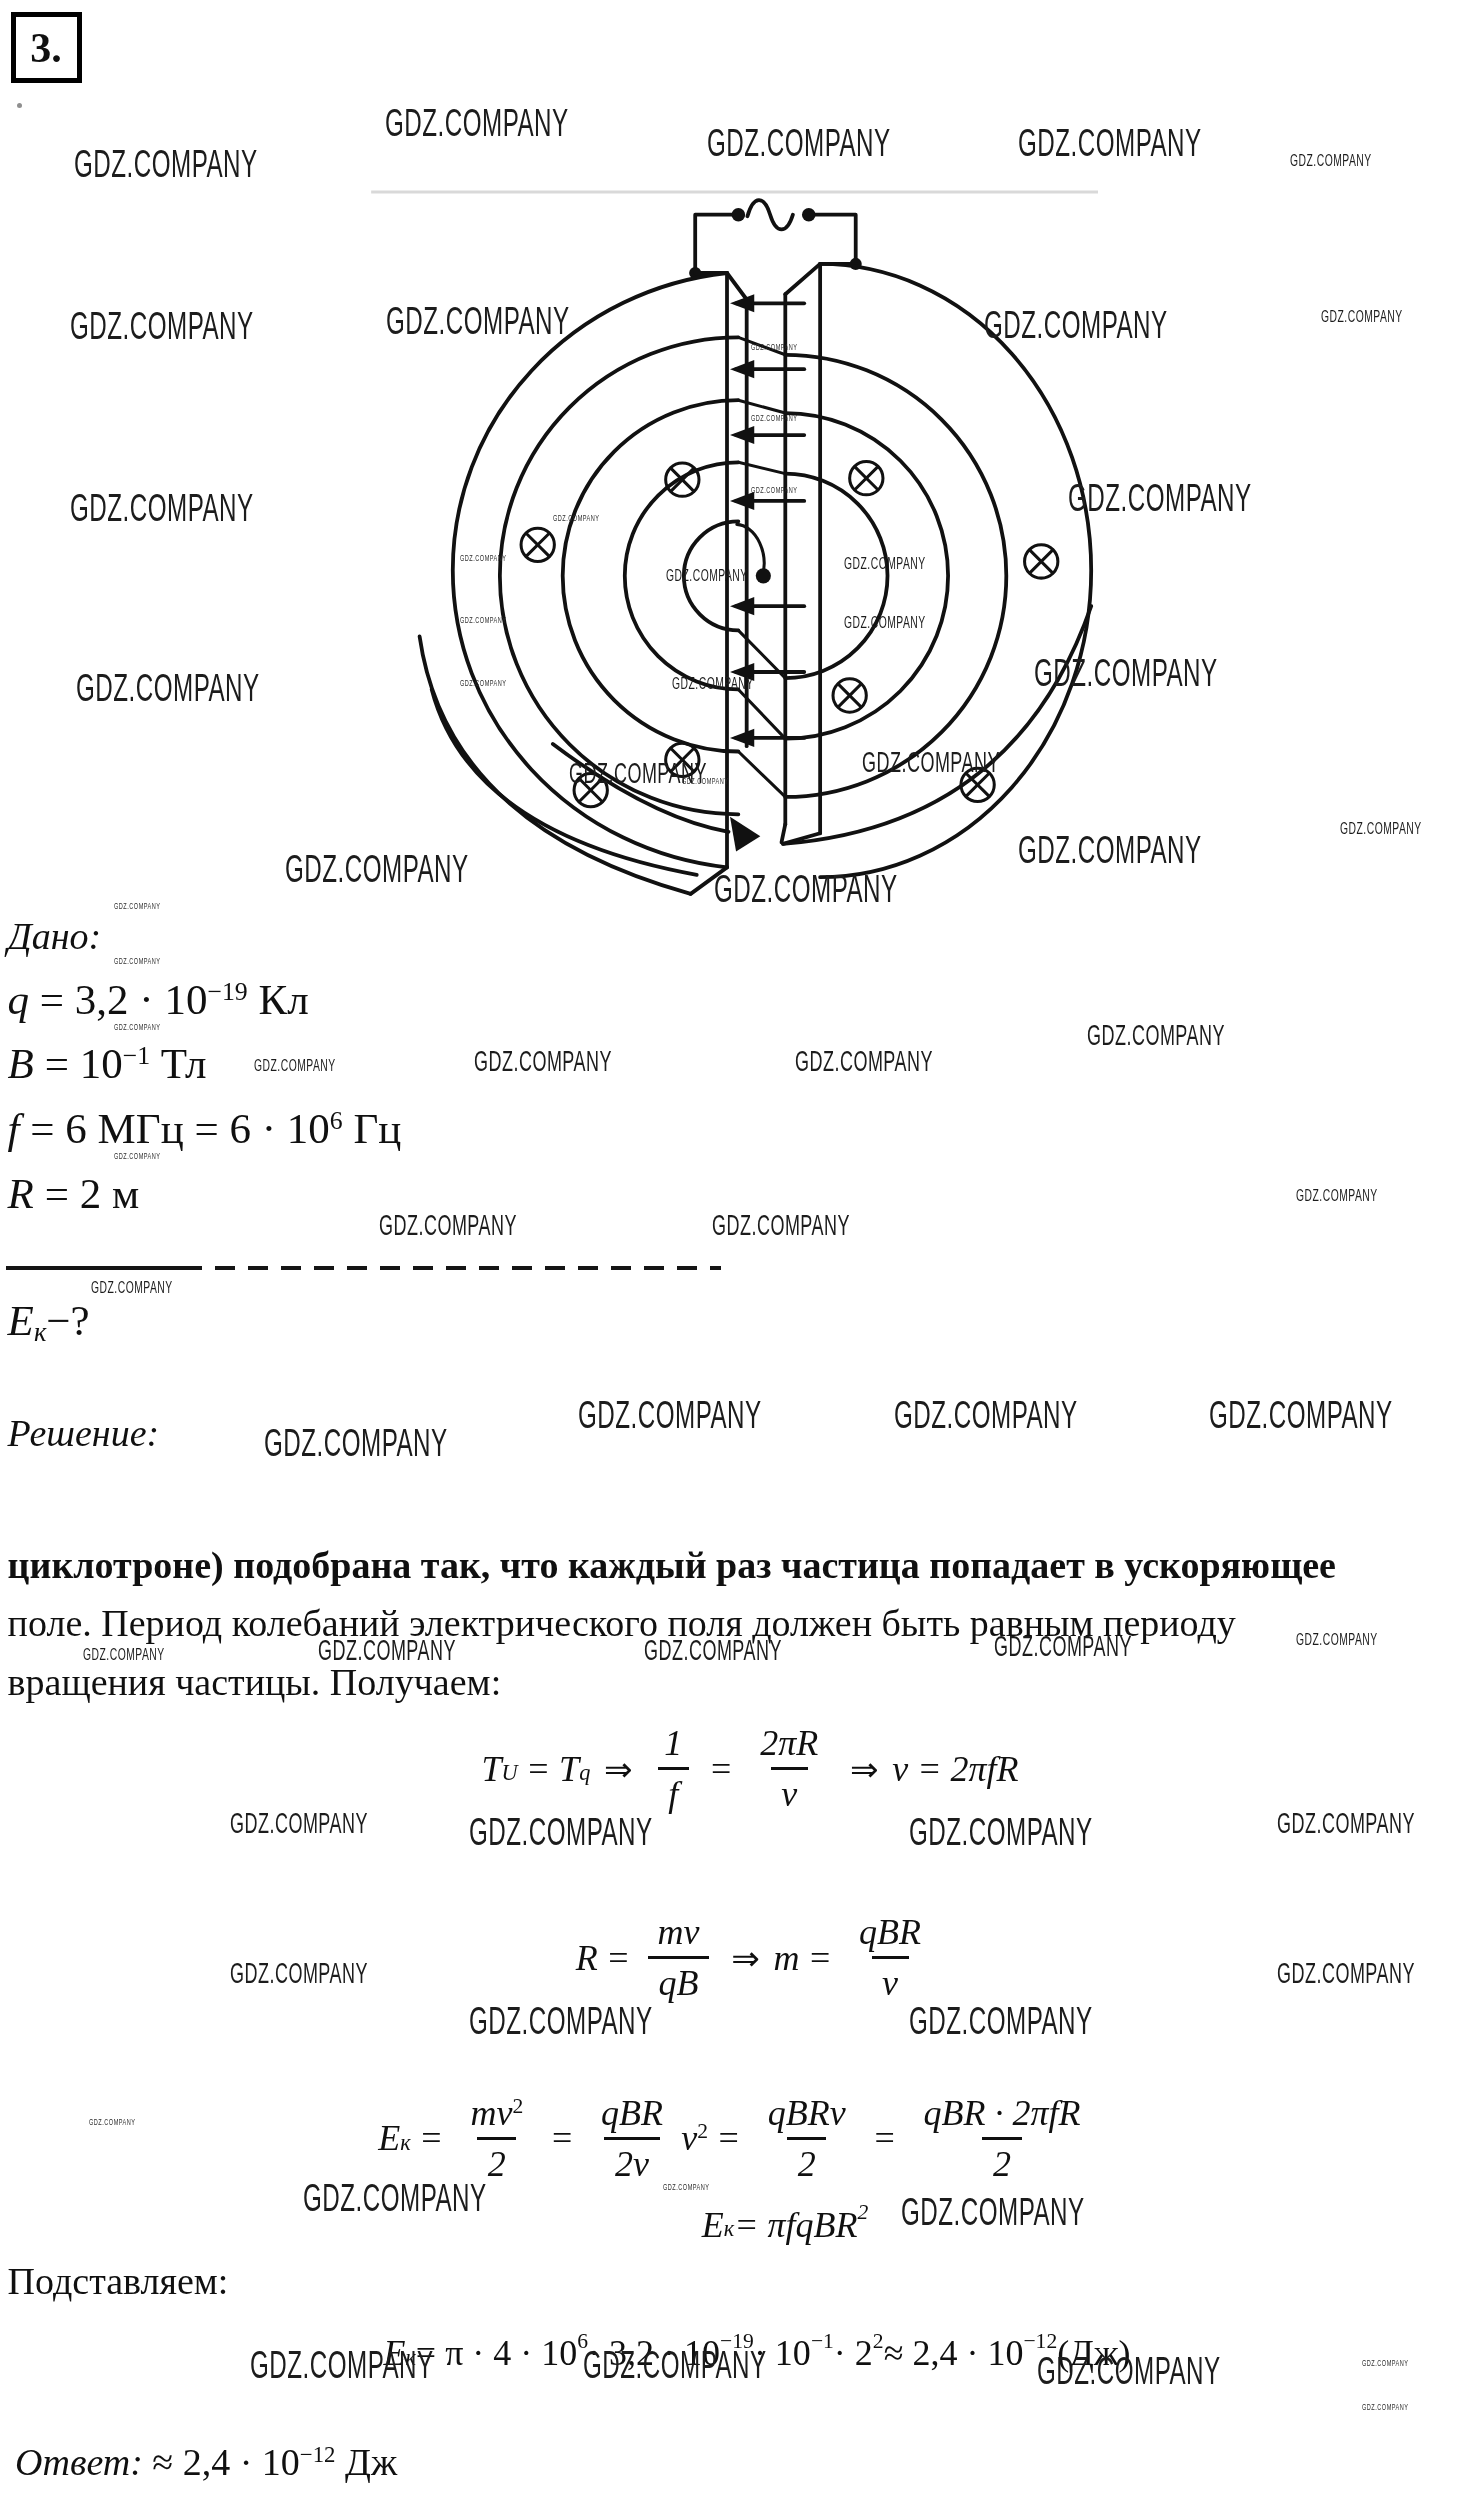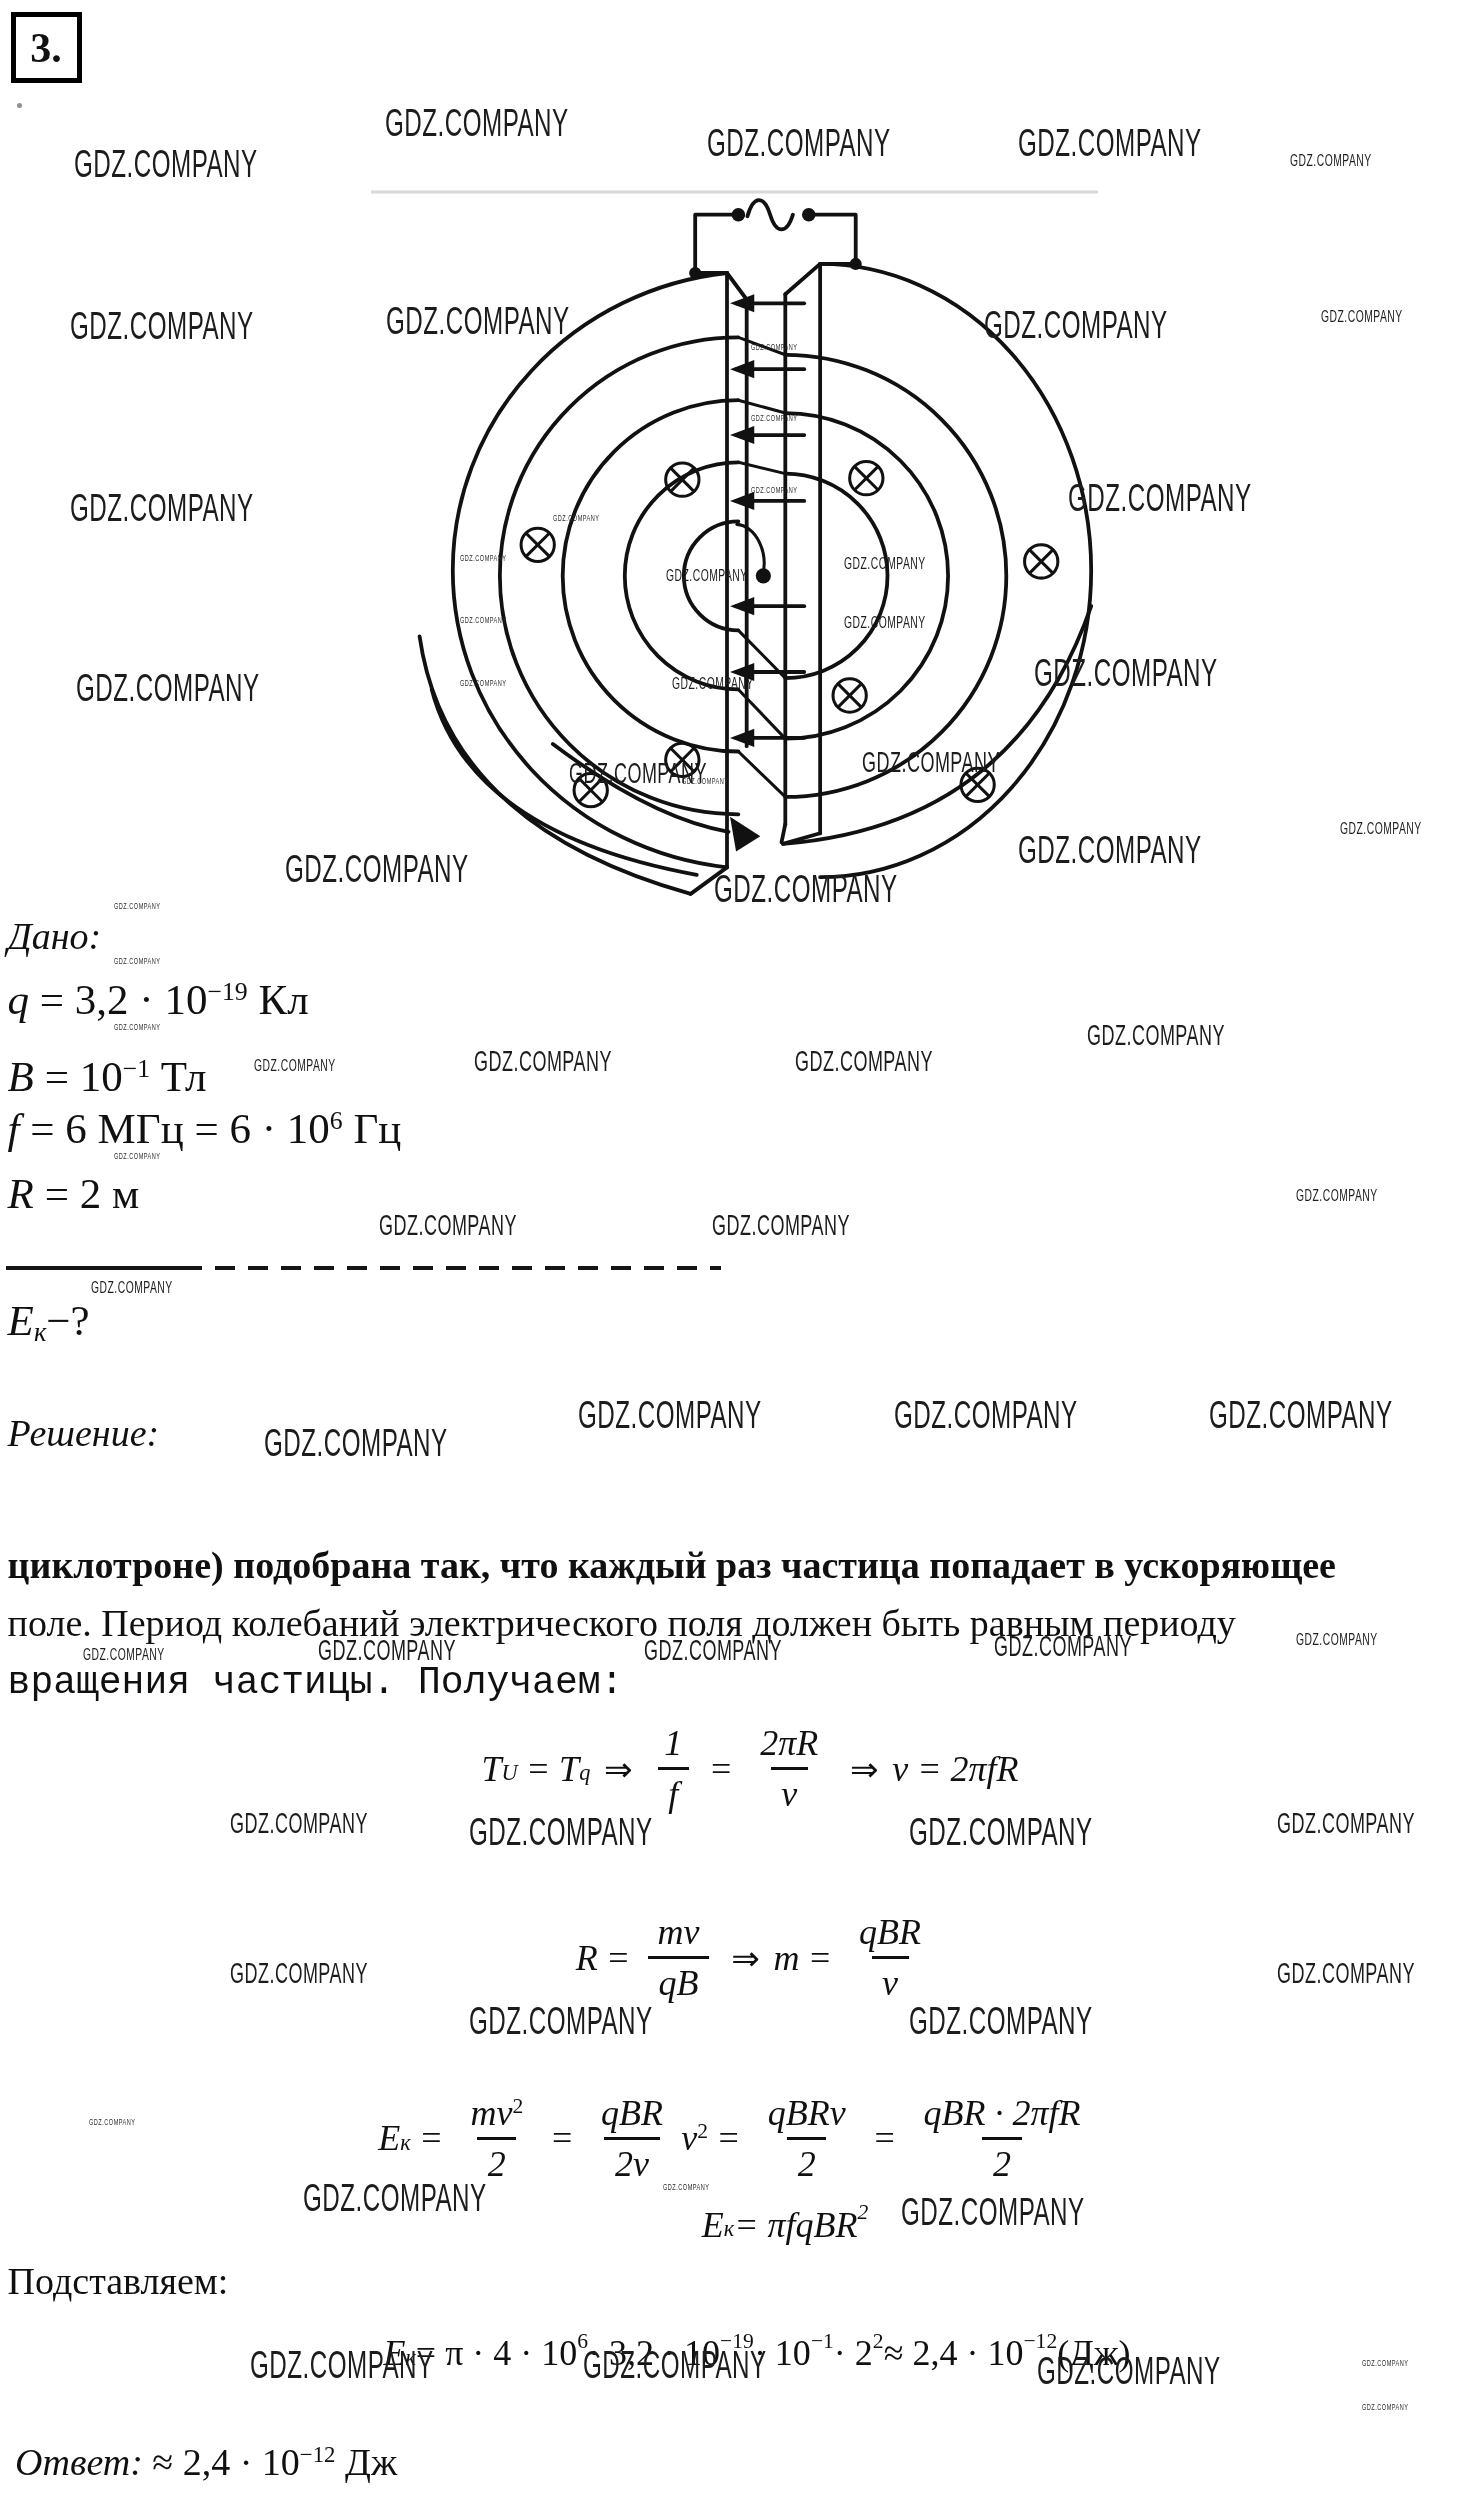--- a/index.html
+++ b/index.html
@@ -159,31 +159,31 @@
       <g>
           <circle class="ln4" cx="1031" cy="796" r="22"></circle>
           <line class="ln4" x1="1016" y1="781" x2="1046" y2="811"></line>
           <line class="ln4" x1="1016" y1="811" x2="1046" y2="781"></line>
         </g>
     </g>
   </svg>
 
   <div class="tline title" style="top:915px;">Дано:</div>
   <div class="tline mline" style="top:975px;"><span class="mi">q</span><span> = 3,2 · 10</span><span class="sup">−19</span><span> Кл</span></div>
-  <div class="tline mline" style="top:1039px;margin-top:13px;"><span class="mi">B</span><span> = 10</span><span class="sup">−1</span><span> Тл</span></div>
+  <div class="tline mline" style="top:1039px;"><span class="mi">B</span><span> = 10</span><span class="sup">−1</span><span> Тл</span></div>
   <div class="tline mline" style="top:1104px;"><span class="mi">f</span><span> = 6 МГц = 6 · 10</span><span class="sup">6</span><span> Гц</span></div>
   <div class="tline mline" style="top:1169px;"><span class="mi">R</span><span> = 2 м</span></div>
   <div id="rule-solid"></div>
   <div id="rule-dash"></div>
   <div class="tline mline" style="top:1296px;"><span class="mi">E</span><span class="msub">к</span><span>−?</span></div>
 
   <div class="tline title" style="top:1412px;">Решение:</div>
   <div class="tline para" style="top:1544px;font-weight:bold;">циклотроне) подобрана так, что каждый раз частица попадает в ускоряющее</div>
   <div class="tline para" style="top:1602px;">поле. Период колебаний электрического поля должен быть равным периоду</div>
-  <div class="tline para" style="top:1661px;font-family:Liberation Mono, monospace;">вращения частицы. Получаем:</div>
+  <div class="tline para" style="top:1661px;">вращения частицы. Получаем:</div>
 
   <div class="formula" style="left:326px;top:1713px;width:848px;height:111px;">
     <span class="mi">T</span>
       <span class="msub">U</span>
     <span class="eq">=</span>
     <span class="mi">T</span>
       <span class="msub">q</span>
     <span class="arr">⇒</span>
     <span class="frac">
         <span class="num mi">1</span>

